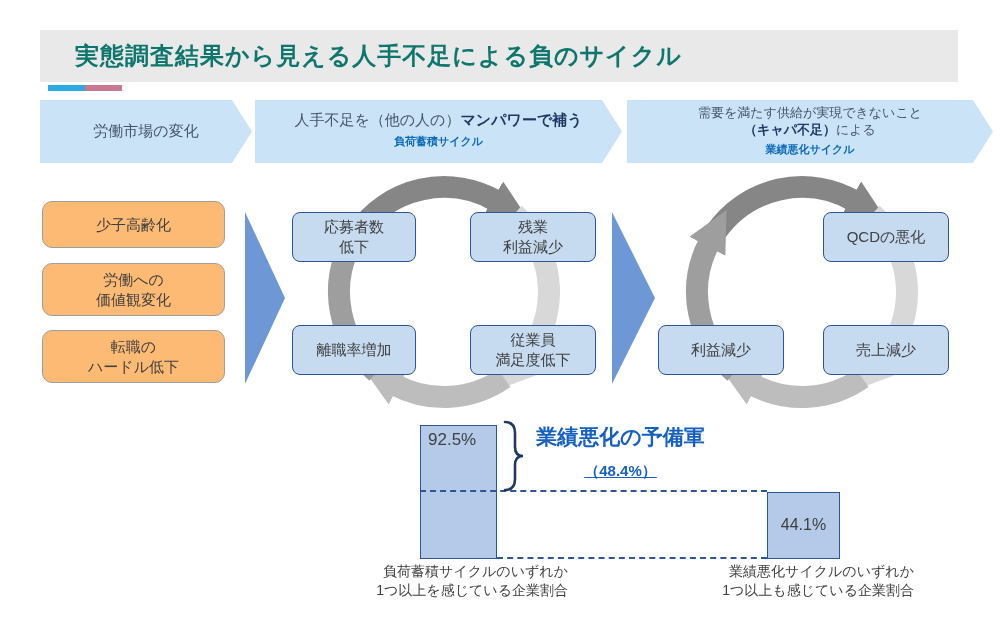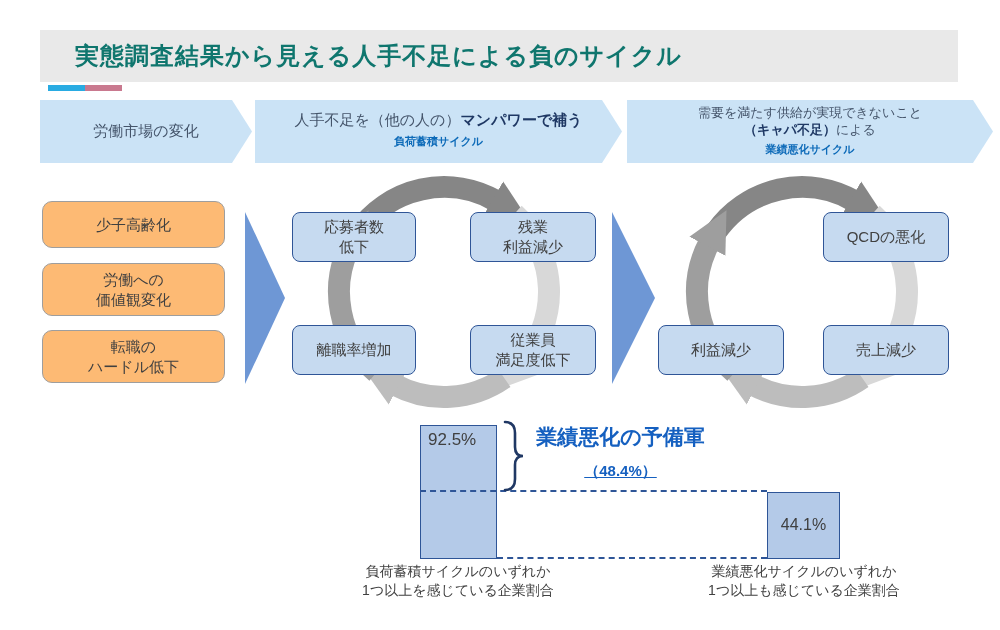--- a/index.html
+++ b/index.html
@@ -33,21 +33,21 @@
     display:flex;align-items:center;justify-content:center;text-align:center;
     font-size:15px;line-height:20px;white-space:pre-line;color:#404040;box-sizing:border-box;}
   .ring{position:absolute;}
   
   .bar{background:#B4CAE8;border:1.5px solid #2E5597;box-sizing:border-box;}
   .bar-label-in{position:absolute;font-size:17px;color:#404040;}
   .dash{border-top:2px dashed #2E5597;height:0;}
   .annot{text-align:center;color:#1560C0;font-weight:bold;}
   .annot .a1{font-size:21px;line-height:26px;}
   .annot .a2{font-size:15px;line-height:20px;margin-top:11px;text-decoration:underline;}
-  .cat-label{font-size:14px;line-height:19px;text-align:center;white-space:pre-line;color:#404040;}
+  .cat-label{font-size:14px;line-height:19px;text-align:right;white-space:pre-line;color:#404040;}
 </style>
 </head>
 <body>
 
 <div id="slide">
 
   <div class="abs title-bar"></div>
   <div class="abs title-text">実態調査結果から見える人手不足による負のサイクル</div>
   <div class="abs accent" style="left:48px;width:37px;background:#29ABE2;"></div>
   <div class="abs accent" style="left:85px;width:37px;background:#C9798F;"></div>

